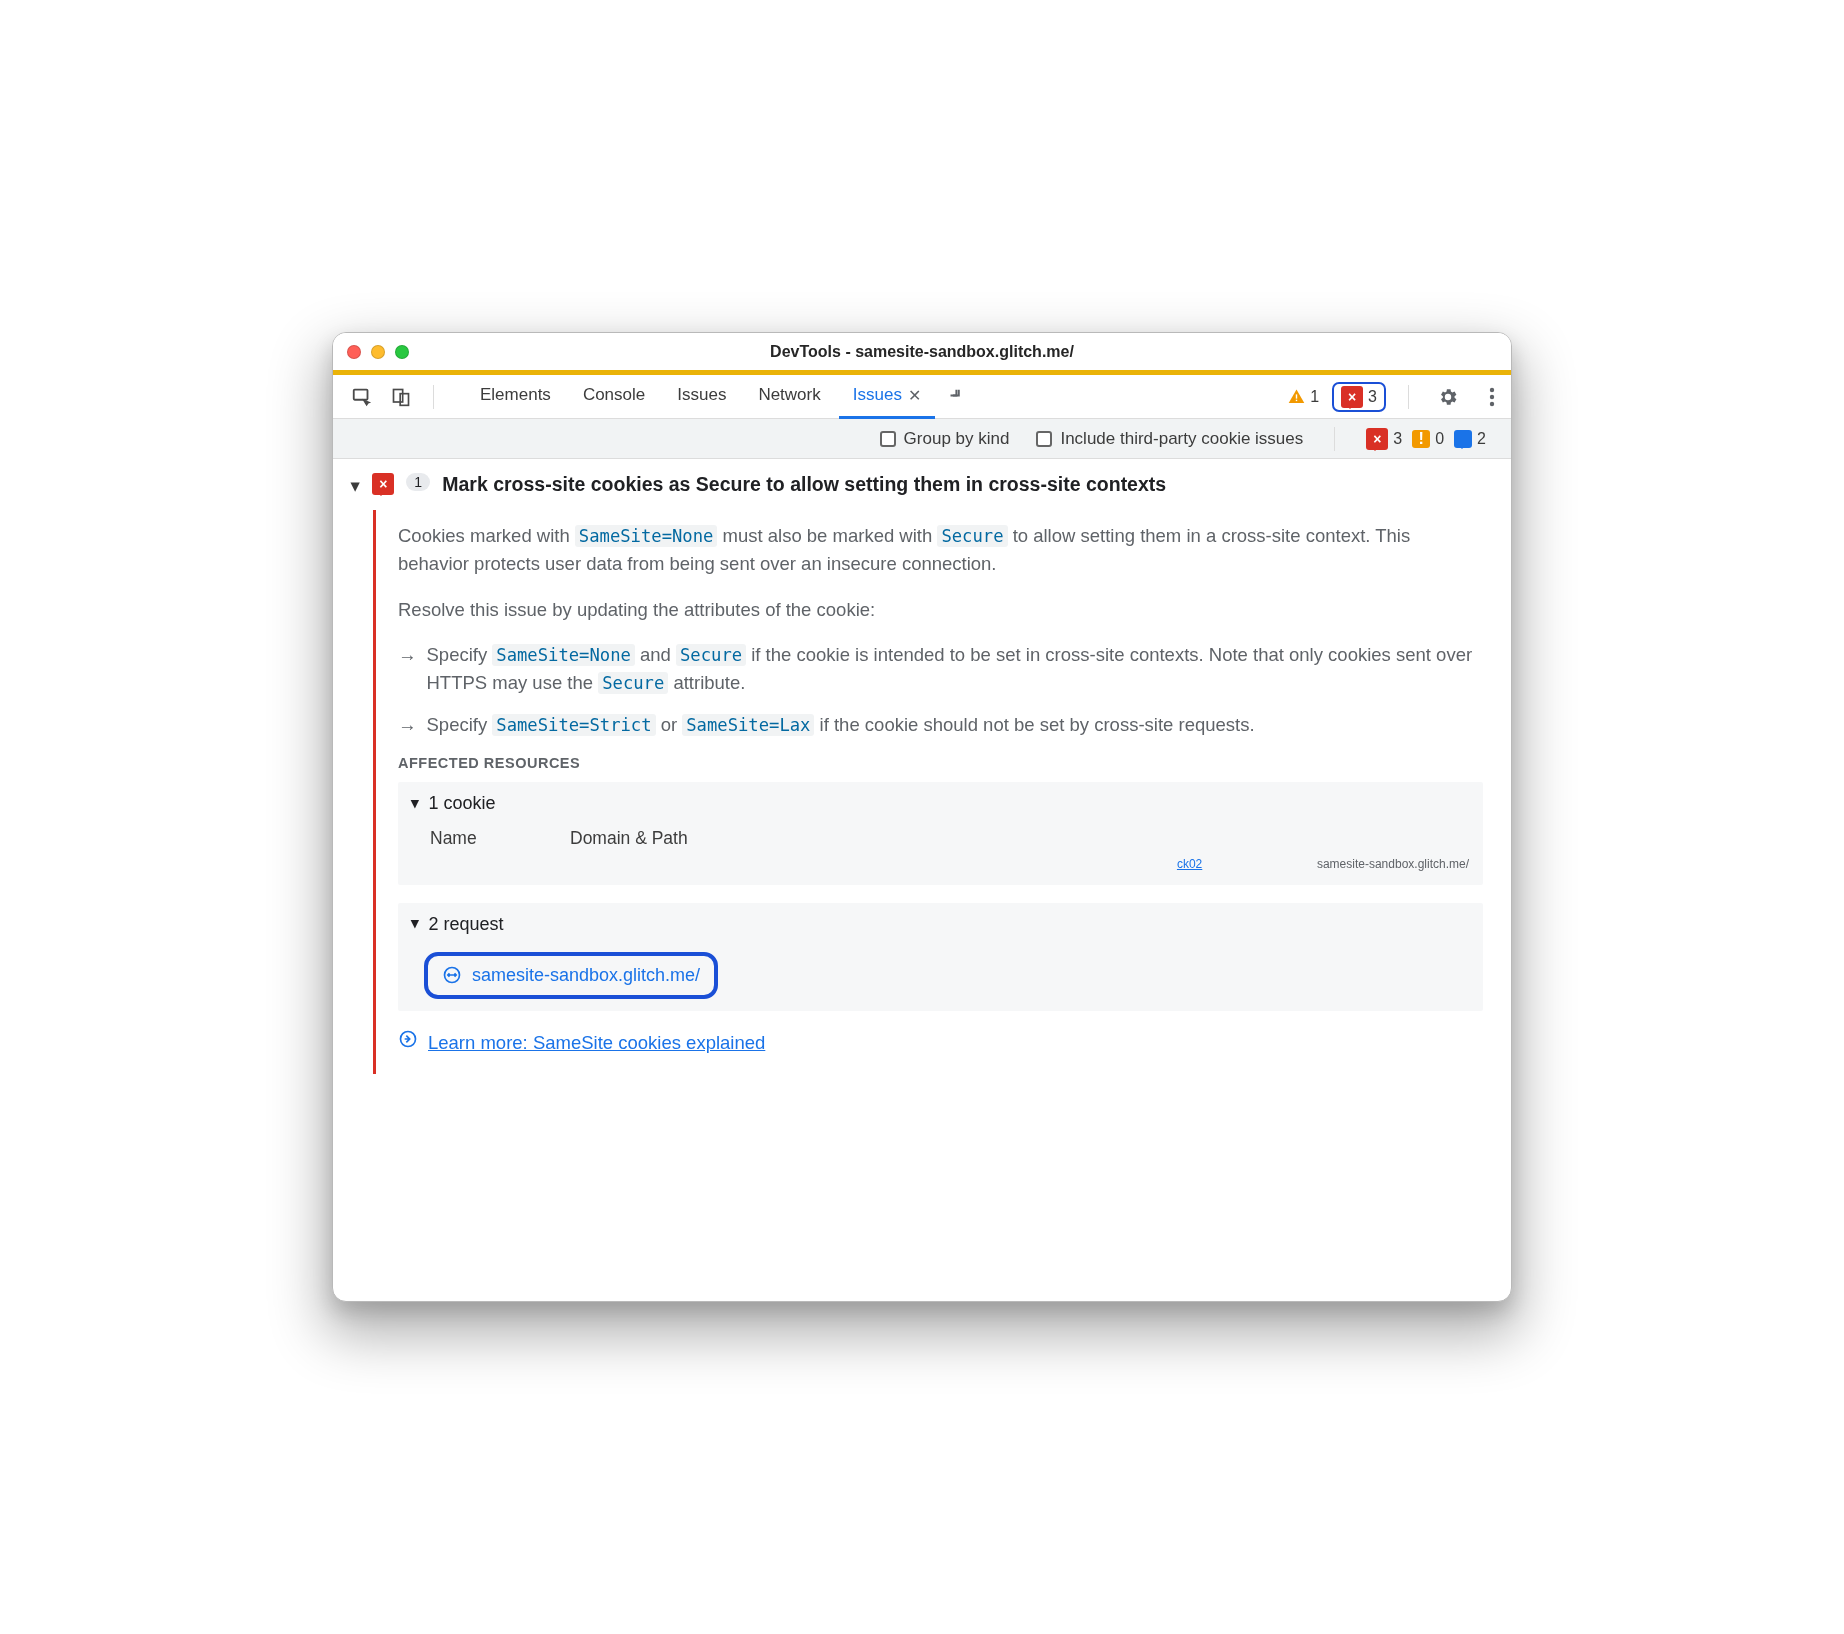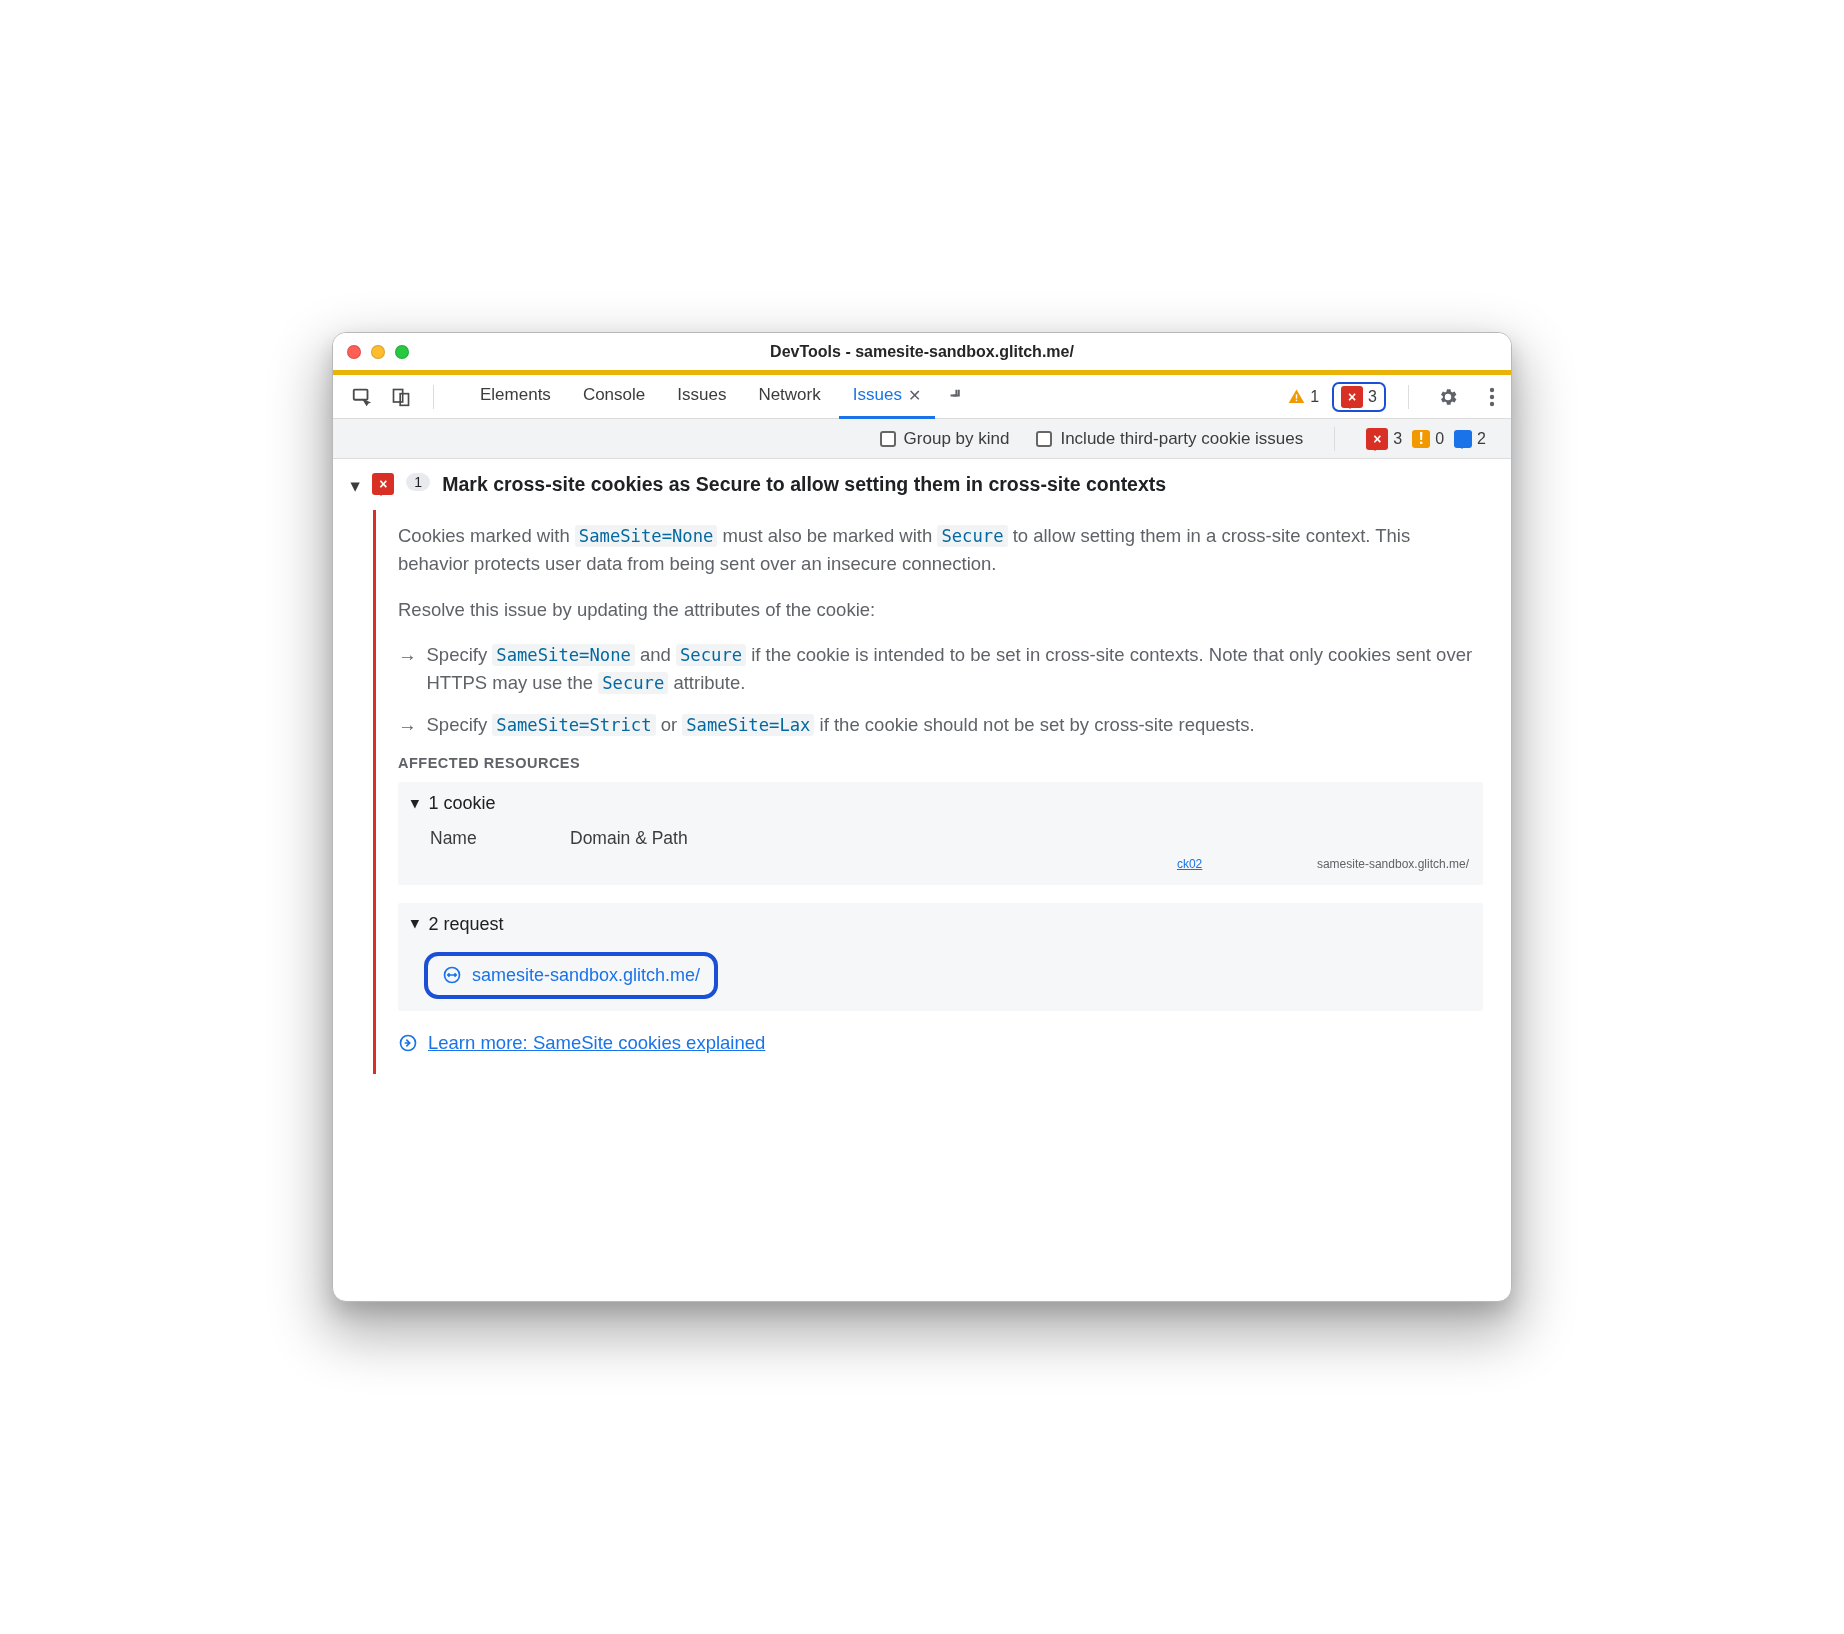--- a/index.html
+++ b/index.html
@@ -125,21 +125,21 @@
   .table-head .c1{width:80px;}
   .table-row{display:flex;gap:60px;font-size:12px;margin:0 0 0 18px;justify-content:flex-end;}
   .table-row .c1{width:80px;}
   .link{color:#1a73e8;text-decoration:underline;cursor:pointer;}
   .req-link{
     display:inline-flex;align-items:center;gap:10px;margin:6px 0 0 12px;
     border:4px solid #1a4fd6;border-radius:14px;padding:6px 14px;
   }
   .req-link .rl-icon{color:#1a73e8;}
   .req-link .rl-text{color:#1a73e8;font-size:18px;}
-  .learn{display:flex;align-items:center;gap:10px;margin-top:4px;}
+  .learn{display:flex;align-items:flex-start;gap:10px;margin-top:4px;}
   .learn .la-icon{color:#1a73e8;}
   .learn .link{color:#1a73e8;}
   
   svg{display:block;}
   .warn-tri{color:#f29900;}
   .msg-icon{color:#1a73e8;}
   .exc-icon{color:#f29900;}
 </style>
 </head>
 <body>

